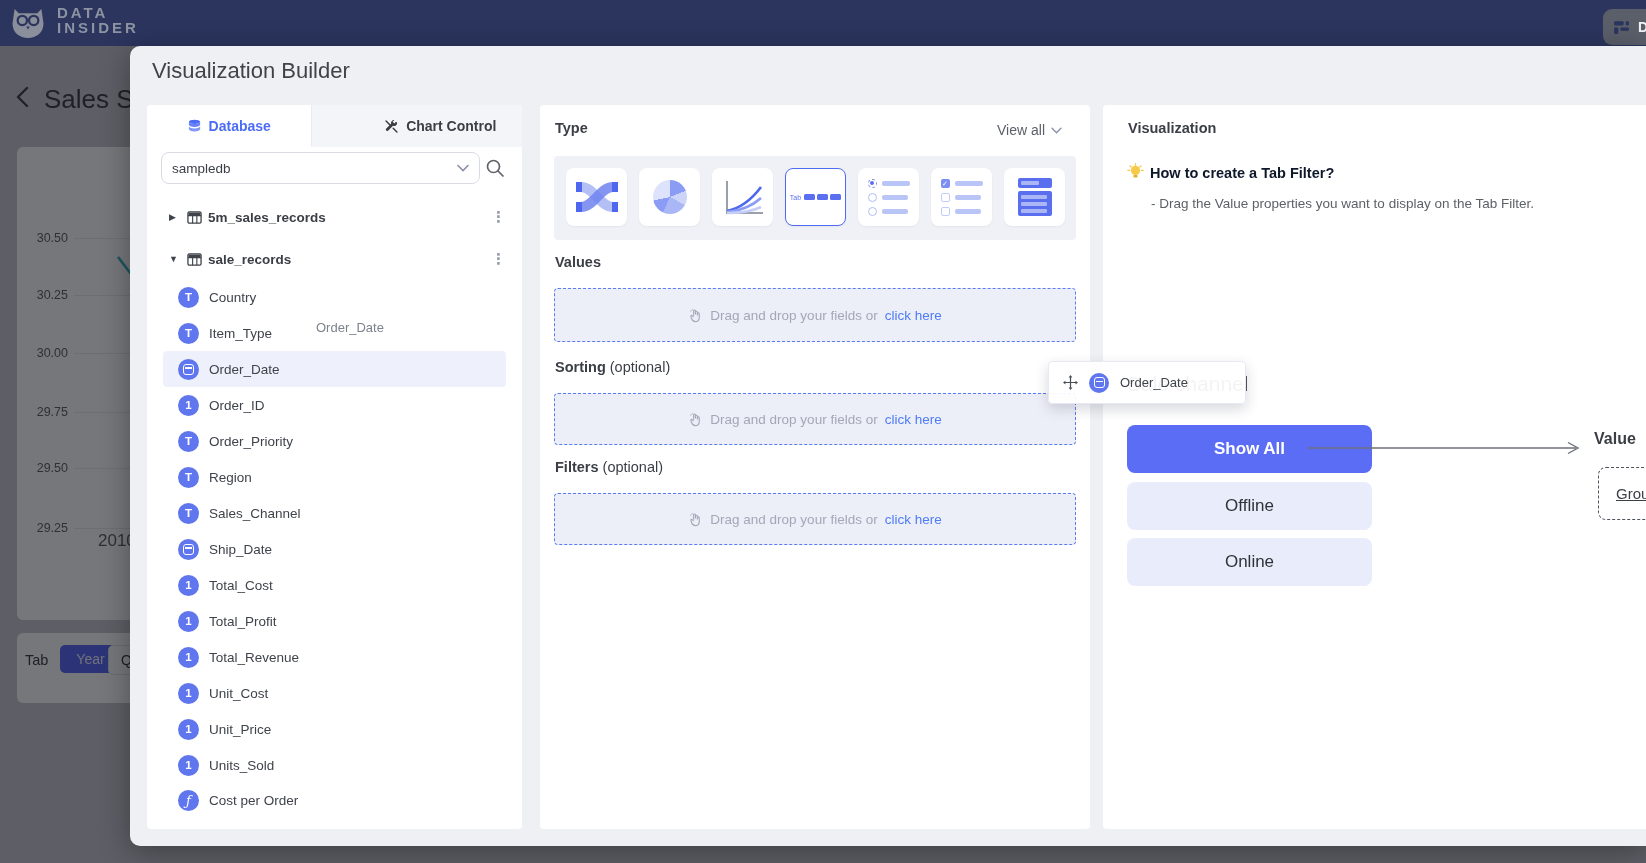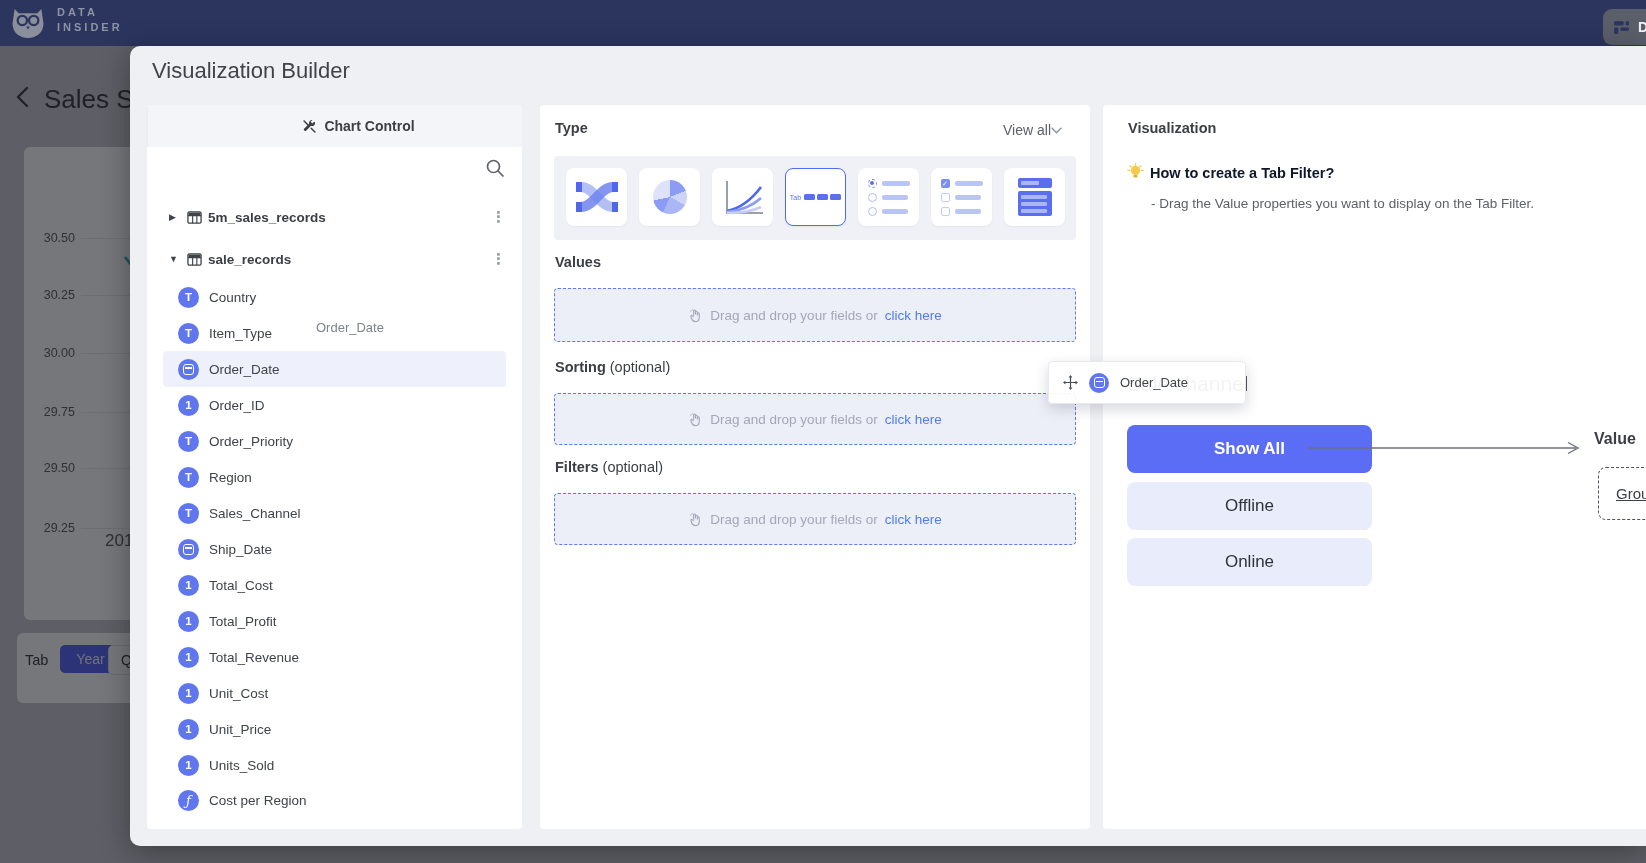--- a/index.html
+++ b/index.html
@@ -15,21 +15,21 @@
   .ytick{position:absolute;width:50px;text-align:right;font-size:12.5px;color:#606368;}
   .gline{position:absolute;height:1px;background:#ececf0;}
   .xtick{position:absolute;font-size:17px;color:#606368;}
   .bd-tab-label{position:absolute;font-size:14.5px;color:#3b3e45;}
   .bd-pill{position:absolute;height:28px;border-radius:5px;display:flex;align-items:center;justify-content:center;font-size:14px;}
   .dim{position:absolute;left:0;top:46px;width:1646px;height:817px;background:rgba(5,7,14,.55);z-index:2;}
 
   
   .navbar{position:absolute;left:0;top:0;width:1646px;height:46px;background:#2b355e;z-index:3;}
   .brand{position:absolute;left:57px;top:7px;line-height:11px;color:#8d93a2;font-weight:700;
-         font-size:11px;letter-spacing:3px;}
+         font-size:15px;letter-spacing:3px;}
   .brand div{margin-bottom:4px;}
   .nav-action{position:absolute;left:1603px;top:9px;width:60px;height:36px;background:#5a5f6a;
               border-radius:9px 0 0 9px;display:flex;align-items:center;gap:8px;padding-left:10px;
               color:#f2f3f6;font-size:14px;font-weight:700;}
 
   
   .modal{position:absolute;left:130px;top:46px;width:1516px;height:800px;background:#eff0f4;
          border-radius:10px 0 0 10px;z-index:4;box-shadow:0 6px 30px rgba(0,0,0,.35);}
   .modal-title{position:absolute;left:22px;top:12px;font-size:22px;color:#3f434a;}
   .card{position:absolute;background:#fff;border-radius:4px;top:59px;height:724px;}
@@ -54,21 +54,21 @@
   .fic{width:21px;height:21px;border-radius:50%;background:#5f76ee;color:#fff;font-size:11.5px;font-weight:700;
        display:flex;align-items:center;justify-content:center;flex:none;}
   .fic.fx{font-style:italic;font-family:"DejaVu Serif",serif;font-weight:400;font-size:13px;}
   .cal{width:9px;height:9px;border:1.5px solid #fff;border-radius:3px;position:relative;}
   .cal::after{content:"";position:absolute;left:1px;right:1px;top:2.5px;height:1.5px;background:#fff;}
   .rowhl{position:absolute;left:16px;top:246px;width:343px;height:36px;background:#eef1fb;border-radius:4px;}
 
   
   .sec{position:absolute;left:15px;font-size:14.5px;font-weight:700;color:#3b3e45;}
   .sec .opt{font-weight:400;}
-  .viewall{position:absolute;right:28px;top:17px;font-size:14px;color:#5b6069;display:flex;align-items:center;}
+  .viewall{position:absolute;right:28px;top:17px;font-size:14px;color:#5b6069;display:flex;align-items:center;gap:6px;}
   .iconstrip{position:absolute;left:14px;top:51px;width:522px;height:84px;background:#f0f1f6;border-radius:4px;}
   .cticon{position:absolute;top:12px;width:61px;height:58px;background:#fff;border-radius:8px;
           box-shadow:0 1px 2px rgba(40,50,90,.06);display:flex;align-items:center;justify-content:center;box-sizing:border-box;}
   .cticon.sel{border:1px solid #4e6cf0;}
   .pieball{width:34px;height:34px;border-radius:50%;
     background:conic-gradient(#8b9cf4 0 68deg,#ccd4fa 68deg 118deg,#aab7f6 118deg 205deg,#8b9cf4 205deg 258deg,#dde3fc 258deg 360deg);}
   .tabglyph{display:flex;align-items:center;gap:2px;}
   .tabglyph .t{font-size:7px;color:#5a6ff0;margin-right:1px;}
   .tabglyph i{display:block;width:11px;height:6px;background:#5a6ff0;border-radius:1.5px;}
   .listglyph{display:flex;flex-direction:column;gap:5px;}
@@ -109,21 +109,21 @@
 <body>
 
 <div id="app">
 
   <div class="backdrop">
     <svg class="abs" style="left:14px;top:86px" width="18" height="22" viewBox="0 0 18 22">
         <polyline points="13,2 4,11 13,20" fill="none" stroke="#3c4043" stroke-width="2.4" stroke-linecap="round" stroke-linejoin="round"></polyline>
       </svg>
     <div class="bd-title">Sales Sa</div>
 
-    <div class="bd-card" style="left:24px;top:147px;width:160px;height:473px;">
+    <div class="bd-card" style="left:17px;top:147px;width:160px;height:473px;">
       <div class="gline" style="left:57px;top:91px;width:103px;"></div>
       <div class="gline" style="left:57px;top:148px;width:103px;"></div>
       <div class="gline" style="left:57px;top:206px;width:103px;"></div>
       <div class="gline" style="left:57px;top:265px;width:103px;"></div>
       <div class="gline" style="left:57px;top:321px;width:103px;"></div>
       <div class="gline" style="left:57px;top:381px;width:103px;"></div>
       <div class="ytick" style="left:1px;top:84px;">30.50</div>
       <div class="ytick" style="left:1px;top:141px;">30.25</div>
       <div class="ytick" style="left:1px;top:199px;">30.00</div>
       <div class="ytick" style="left:1px;top:258px;">29.75</div>
@@ -164,29 +164,44 @@
       </svg>
       <span>D</span>
     </div>
   </div>
 
   <div class="modal">
     <div class="modal-title">Visualization Builder</div>
 
     <div class="card left">
       <div class="tabbar">
+        <div class="ltab active">
+          <svg width="15" height="15" viewBox="0 0 16 16" fill="#4d6cf5">
+            <ellipse cx="8" cy="3" rx="6" ry="2.3"></ellipse>
+            <path d="M2 3v3.2C2 7.5 4.7 8.6 8 8.6s6-1.1 6-2.4V3c0 1.3-2.7 2.3-6 2.3S2 4.3 2 3z" opacity=".85"></path>
+            <path d="M2 7.6v3.2c0 1.3 2.7 2.4 6 2.4s6-1.1 6-2.4V7.6c0 1.3-2.7 2.4-6 2.4S2 8.9 2 7.6z" opacity=".7"></path>
+          </svg>
+          <span>Database</span>
+        </div>
         <div class="ltab inactive">
           <svg width="15" height="15" viewBox="0 0 16 16">
             <path d="M14 4.2a3.2 3.2 0 01-4.4 3L4.3 12.5a1.5 1.5 0 01-2.1-2.1L7.5 5A3.2 3.2 0 0111 1.2L9.2 3l1.8 1.8L12.8 3c.7.3 1.2.7 1.2 1.2z" fill="#3b3e45"></path>
             <path d="M2.2 2.2l5 5M13.8 13.8l-4-4" stroke="#3b3e45" stroke-width="1.6" stroke-linecap="round"></path>
           </svg>
           <span>Chart Control</span>
         </div>
       </div>
 
+      <div class="dbselect">
+        <span>sampledb</span>
+        <span class="spacer"></span>
+        <svg width="12" height="8" viewBox="0 0 12 8">
+            <polyline points="1,1.5 6,6.5 11,1.5" fill="none" stroke="#8a90a8" stroke-width="1.6" stroke-linecap="round"></polyline>
+          </svg>
+      </div>
       <svg class="searchbtn" viewBox="0 0 20 20">
         <circle cx="8.5" cy="8.5" r="6" fill="none" stroke="#5f6368" stroke-width="1.7"></circle>
         <line x1="13" y1="13" x2="18" y2="18" stroke="#5f6368" stroke-width="1.7" stroke-linecap="round"></line>
       </svg>
 
       <div class="trow" style="top:95px">
         <span class="tri">▶</span>
         <svg width="15" height="15" viewBox="0 0 16 16">
             <rect x="1" y="2" width="14" height="12" rx="1.5" fill="none" stroke="#3f434a" stroke-width="1.4"></rect>
             <path d="M1 6h14M6 6v8M10.5 6v8" stroke="#3f434a" stroke-width="1.2"></path>
@@ -263,21 +278,21 @@
       <div class="frow" style="top:607px">
           <span class="fic">1</span>
           <span>Unit_Price</span>
         </div>
       <div class="frow" style="top:643px">
           <span class="fic">1</span>
           <span>Units_Sold</span>
         </div>
       <div class="frow" style="top:678px">
           <span class="fic fx">ƒ</span>
-          <span>Cost per Region</span>
+          <span>Cost per Order</span>
         </div>
     </div>
 
     <div class="ghost">Order_Date</div>
 
     <div class="card mid">
       <div class="sec" style="top:15px">Type</div>
       <div class="viewall">
         <span>View all</span>
         <svg width="11" height="7" viewBox="0 0 12 8">

